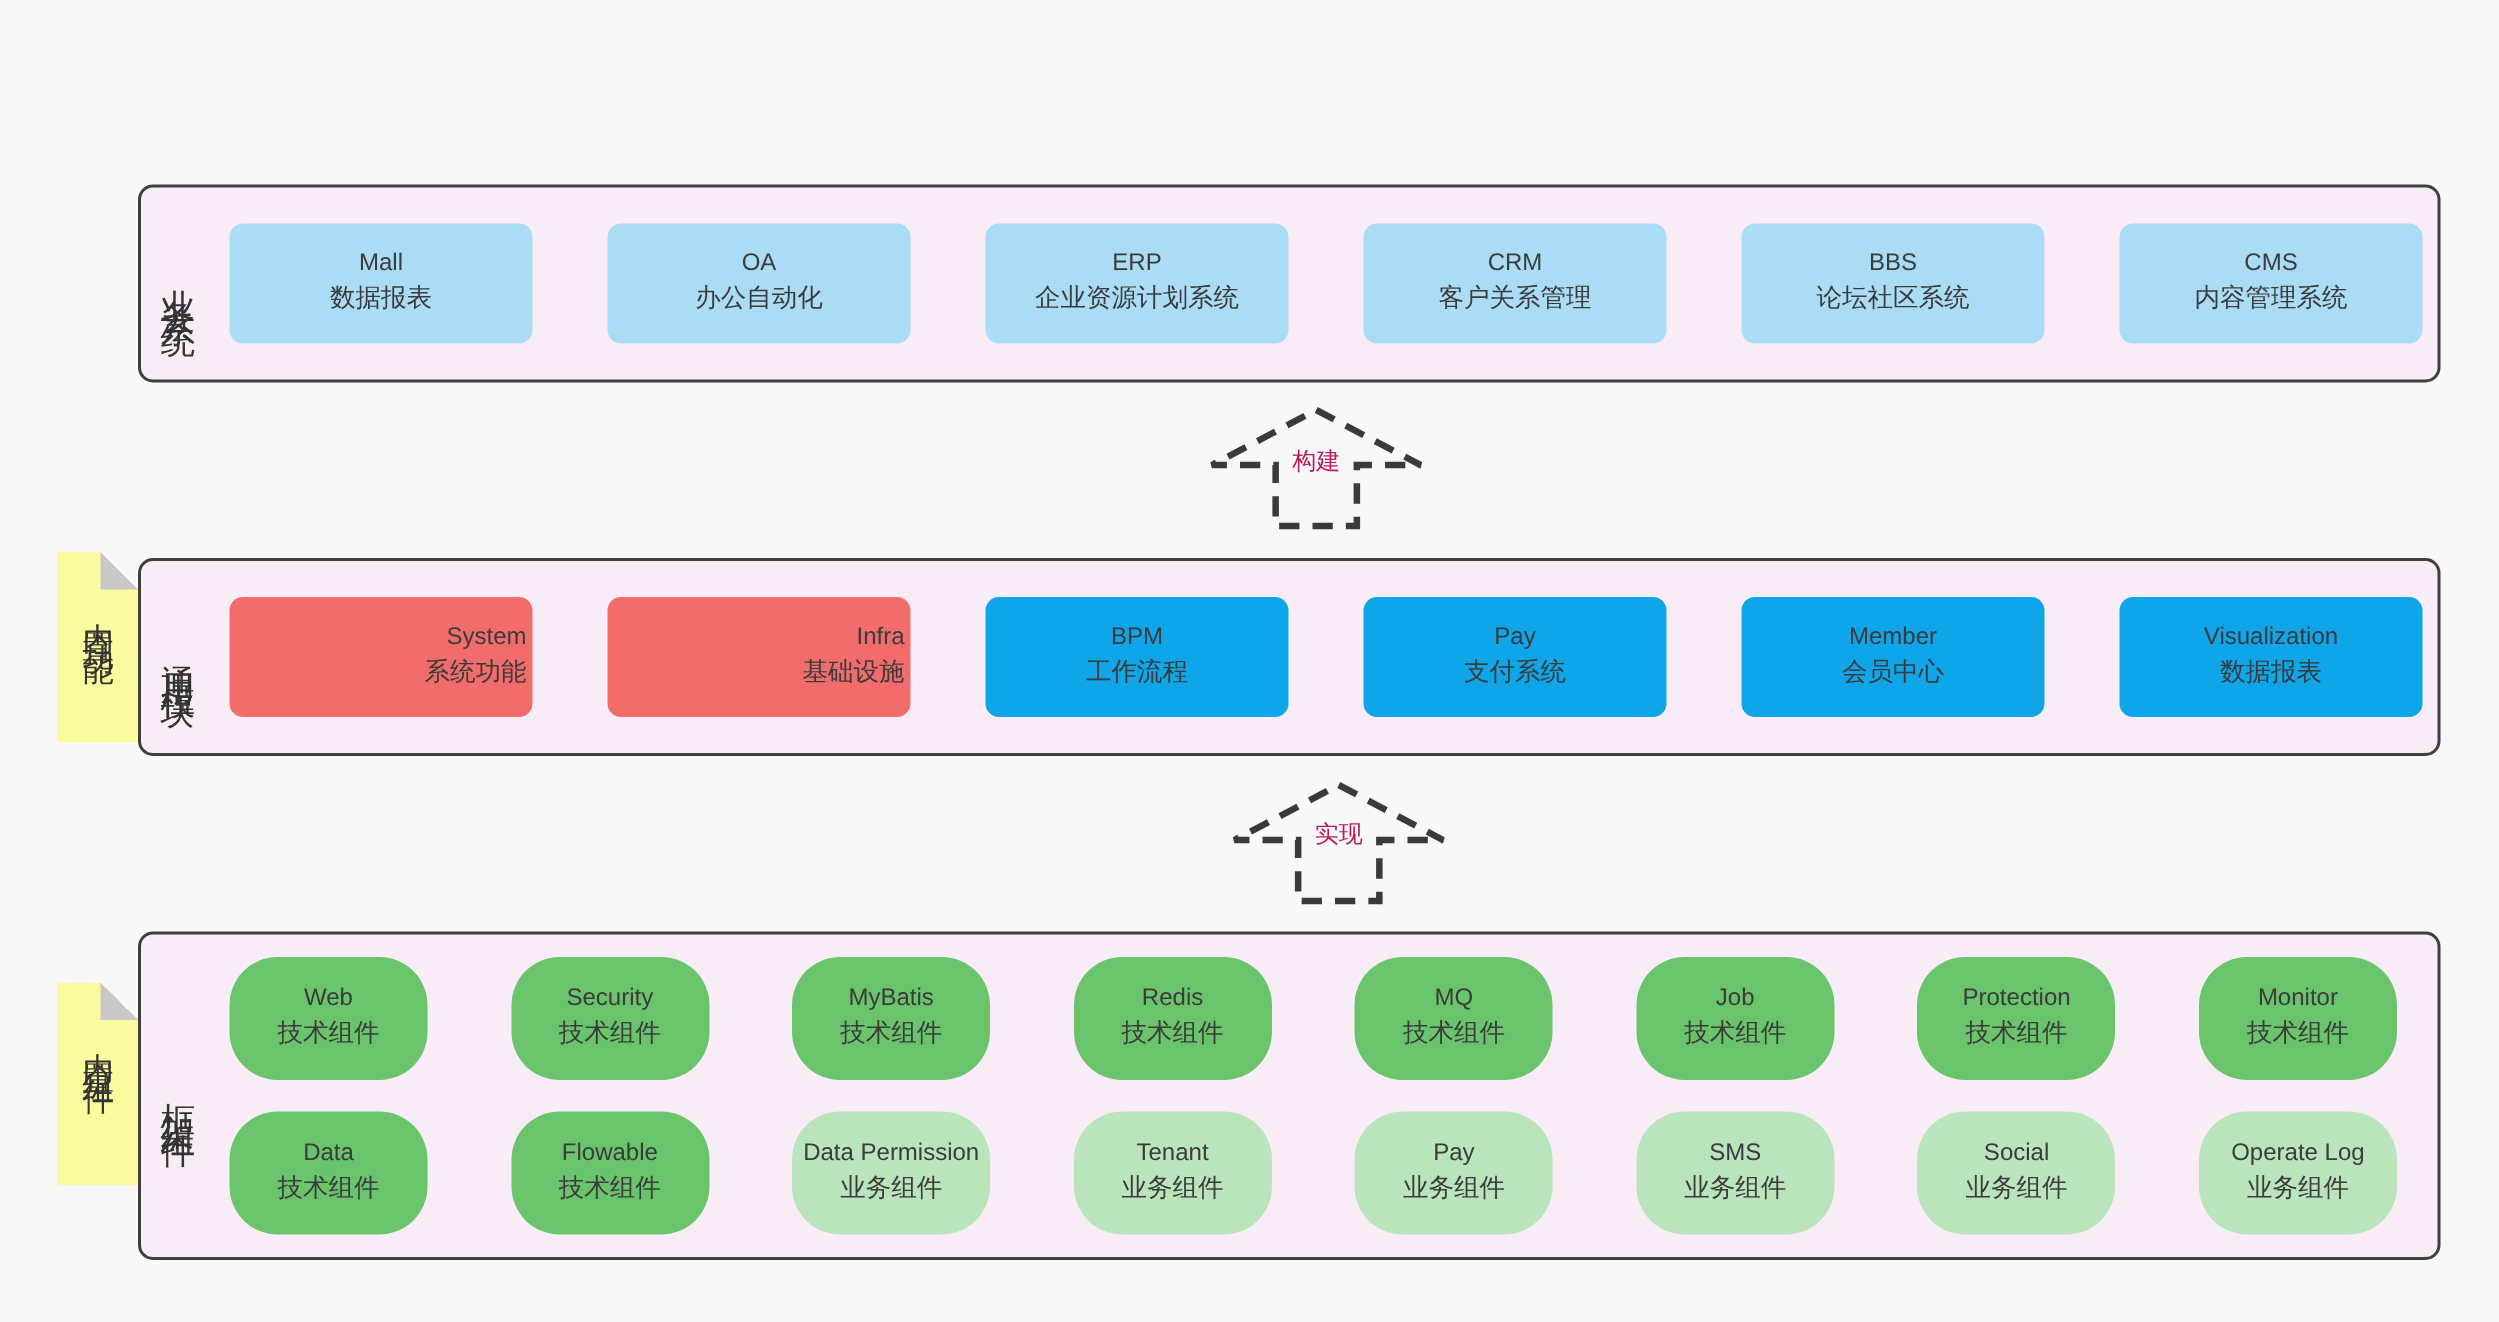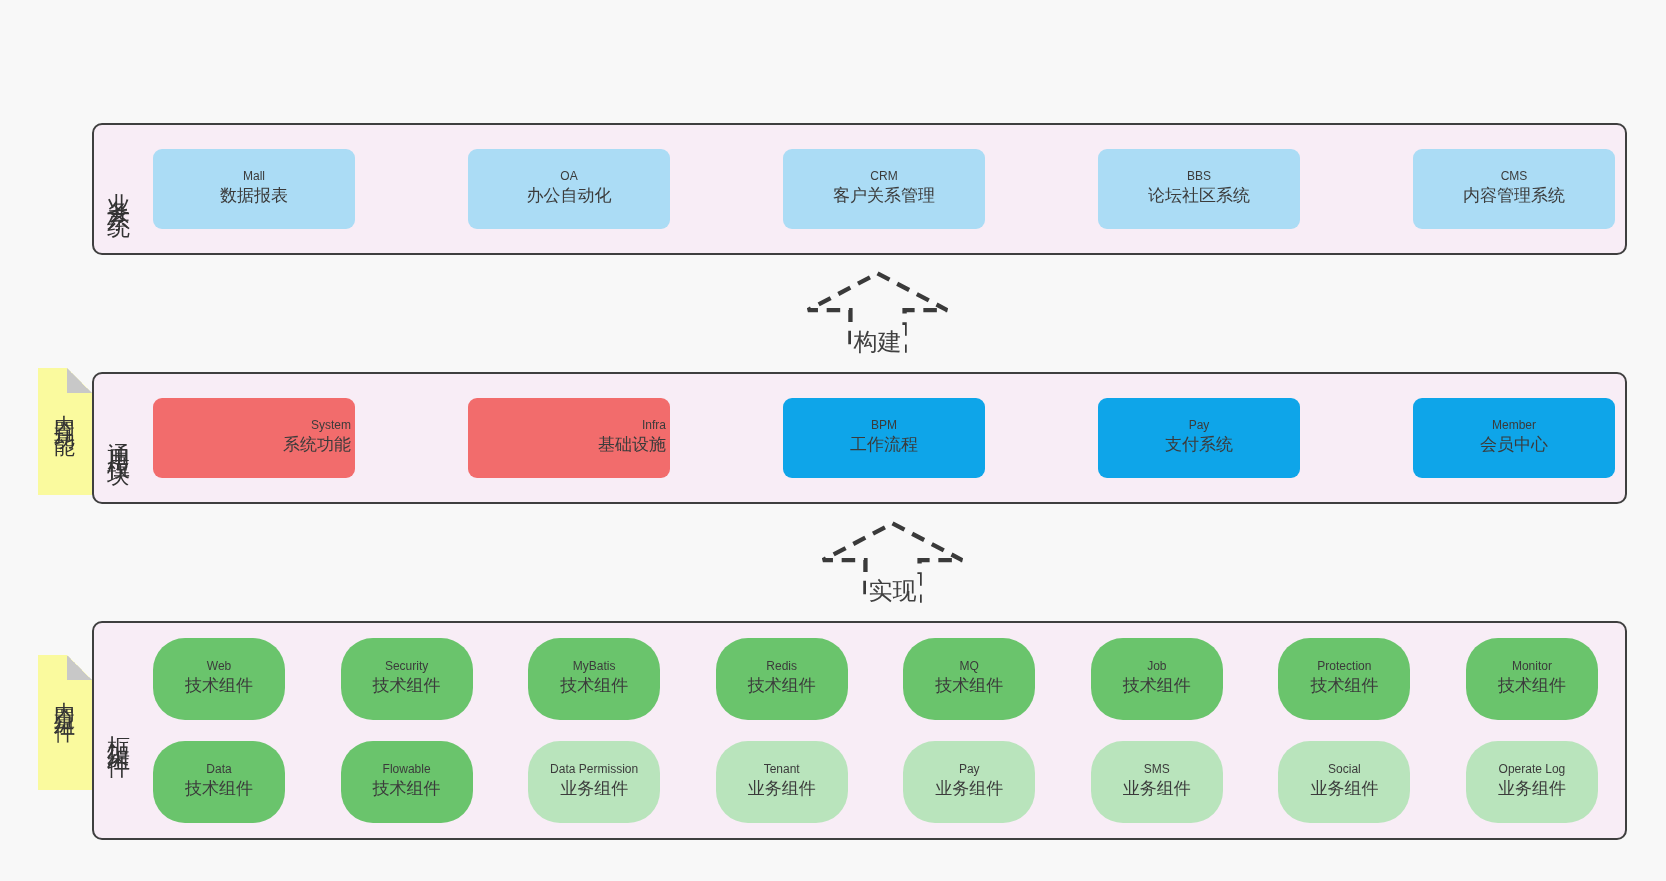--- a/index.html
+++ b/index.html
@@ -27,21 +27,21 @@
     position:absolute;left:59px;right:27px;top:15px;bottom:15px;
     display:flex;flex-direction:column;justify-content:space-between;
   }
   .row8{height:82px;display:flex;justify-content:space-between;align-items:stretch;}
   .box{
     border-radius:9px;display:flex;flex-direction:column;justify-content:center;
     text-align:center;padding:2px 4px;box-sizing:border-box;
   }
   .box-6{width:202px;}
   .box-8{width:132px;border-radius:32px;}
-  .box-name{font-size:12px;line-height:1.3;}
+  .box-name{font-size:16px;line-height:1.3;}
   .box-desc{font-size:17px;line-height:1.45;}
   .blue{background:#abdcf5;}
   .red{background:#f26c6c;align-items:flex-end;}
   .pink{background:#0ea5e9;}
   .green{background:#6ac46c;}
   .green-light{background:#b9e4bc;}
   .note{
     position:absolute;width:54px;background:#fafa9e;z-index:1;
     clip-path:polygon(0 0,calc(100% - 25px) 0,100% 25px,100% 100%,0 100%);
   }
@@ -54,39 +54,43 @@
   .note-label{
     position:absolute;left:50%;top:30px;transform:translateX(-50%);
     writing-mode:vertical-rl;text-orientation:upright;
     font-size:21px;letter-spacing:7px;color:#333;line-height:1;white-space:nowrap;
   }
   .arrow{position:absolute;z-index:2;}
   .arrow-1{left:805px;top:270px;width:145px;height:84px;}
   .arrow-2{left:820px;top:519px;width:145px;height:86px;}
   .arrow svg{display:block;width:100%;height:100%;}
   .arrow-label{
-    position:absolute;left:50%;top:72px;transform:translate(-50%,-50%);
-    background:#f8f8f8;padding:1px 3px;font-size:24px;color:#404040;white-space:nowrap;
+    position:absolute;left:50%;top:38px;transform:translate(-50%,-50%);
+    background:#f8f8f8;padding:1px 3px;font-size:16px;color:#be185d;white-space:nowrap;
   }
 </style>
 </head>
 <body>
 
 <div class="canvas">
 
   <section class="layer layer-top">
     <div class="vlabel">业务系统</div>
     <div class="boxrow6">
       <div class="box box-6 blue">
         <div class="box-name">Mall</div>
         <div class="box-desc">数据报表</div>
       </div>
       <div class="box box-6 blue">
         <div class="box-name">OA</div>
         <div class="box-desc">办公自动化</div>
+      </div>
+      <div class="box box-6 blue">
+        <div class="box-name">ERP</div>
+        <div class="box-desc">企业资源计划系统</div>
       </div>
       <div class="box box-6 blue">
         <div class="box-name">CRM</div>
         <div class="box-desc">客户关系管理</div>
       </div>
       <div class="box box-6 blue">
         <div class="box-name">BBS</div>
         <div class="box-desc">论坛社区系统</div>
       </div>
       <div class="box box-6 blue">
@@ -122,20 +126,24 @@
         <div class="box-desc">工作流程</div>
       </div>
       <div class="box box-6 pink">
         <div class="box-name">Pay</div>
         <div class="box-desc">支付系统</div>
       </div>
       <div class="box box-6 pink">
         <div class="box-name">Member</div>
         <div class="box-desc">会员中心</div>
       </div>
+      <div class="box box-6 pink">
+        <div class="box-name">Visualization</div>
+        <div class="box-desc">数据报表</div>
+      </div>
     </div>
   </section>
 
   <div class="arrow arrow-2">
     <svg viewBox="0 0 150 86">
       <polygon points="75,3 147,41 103,41 103,83 47,83 47,41 3,41" fill="none" stroke="#3a3a3a" stroke-width="4.5" stroke-dasharray="14 9"></polygon>
     </svg>
     <div class="arrow-label">实现</div>
   </div>
 

